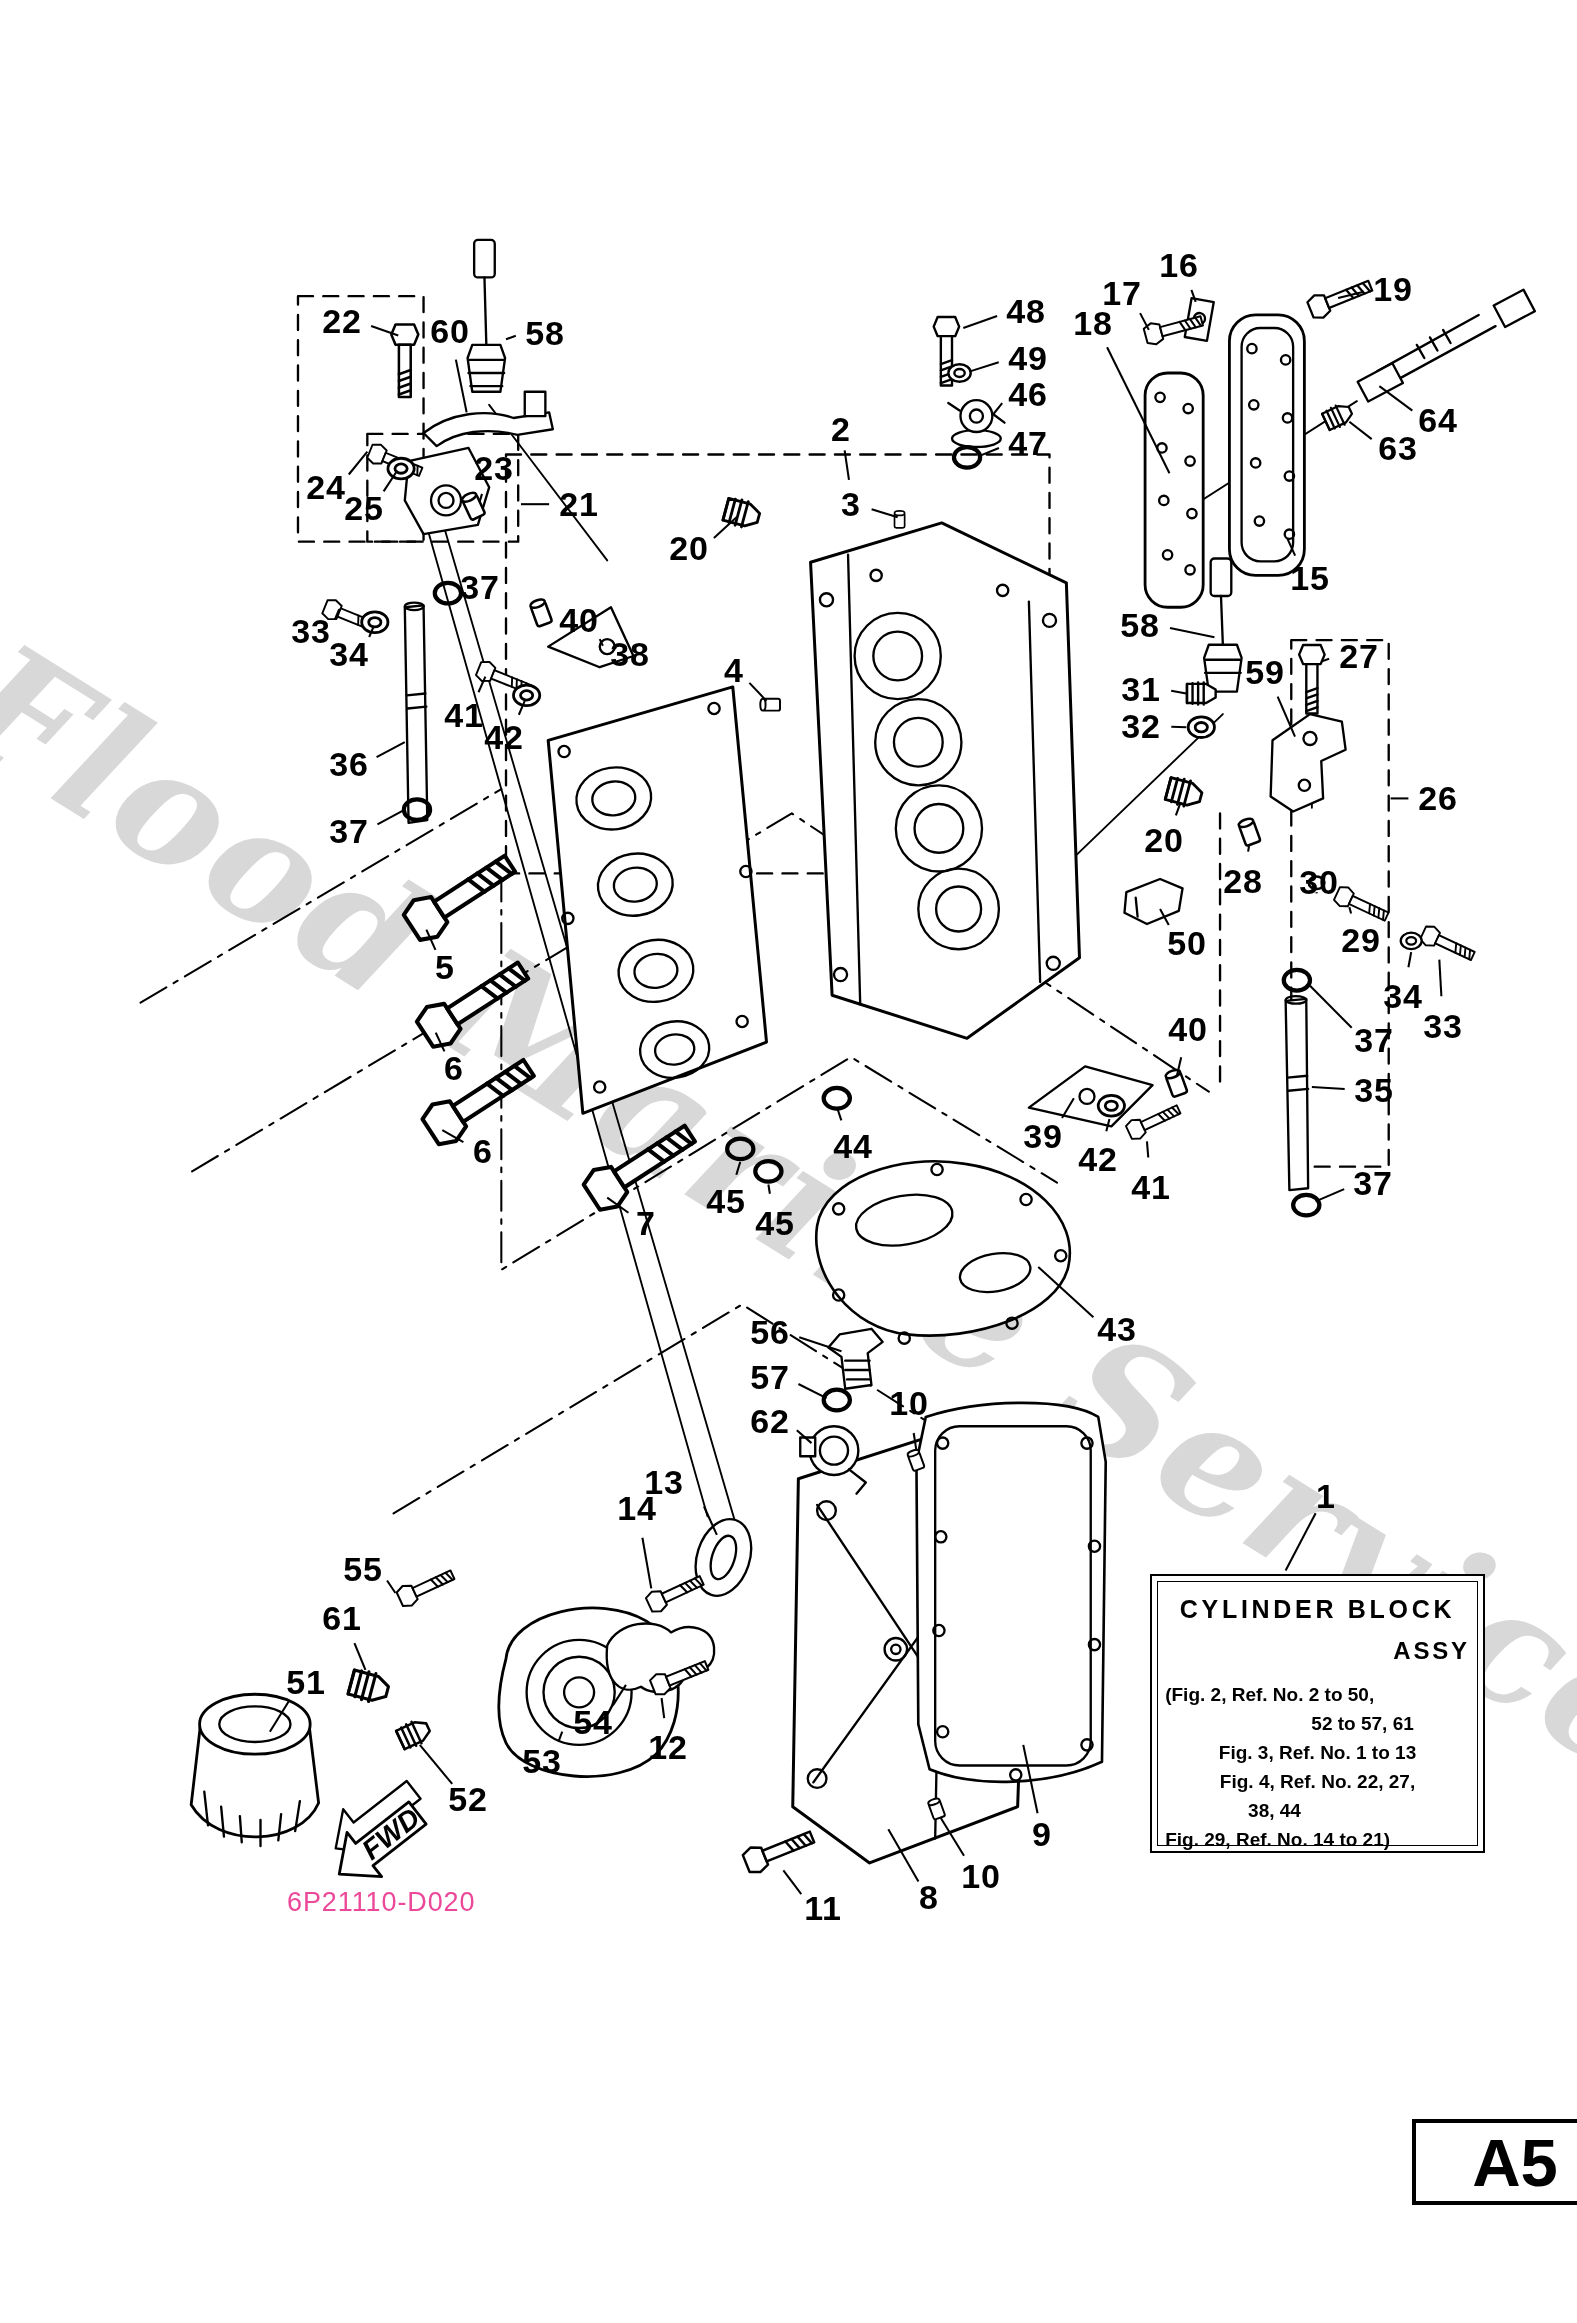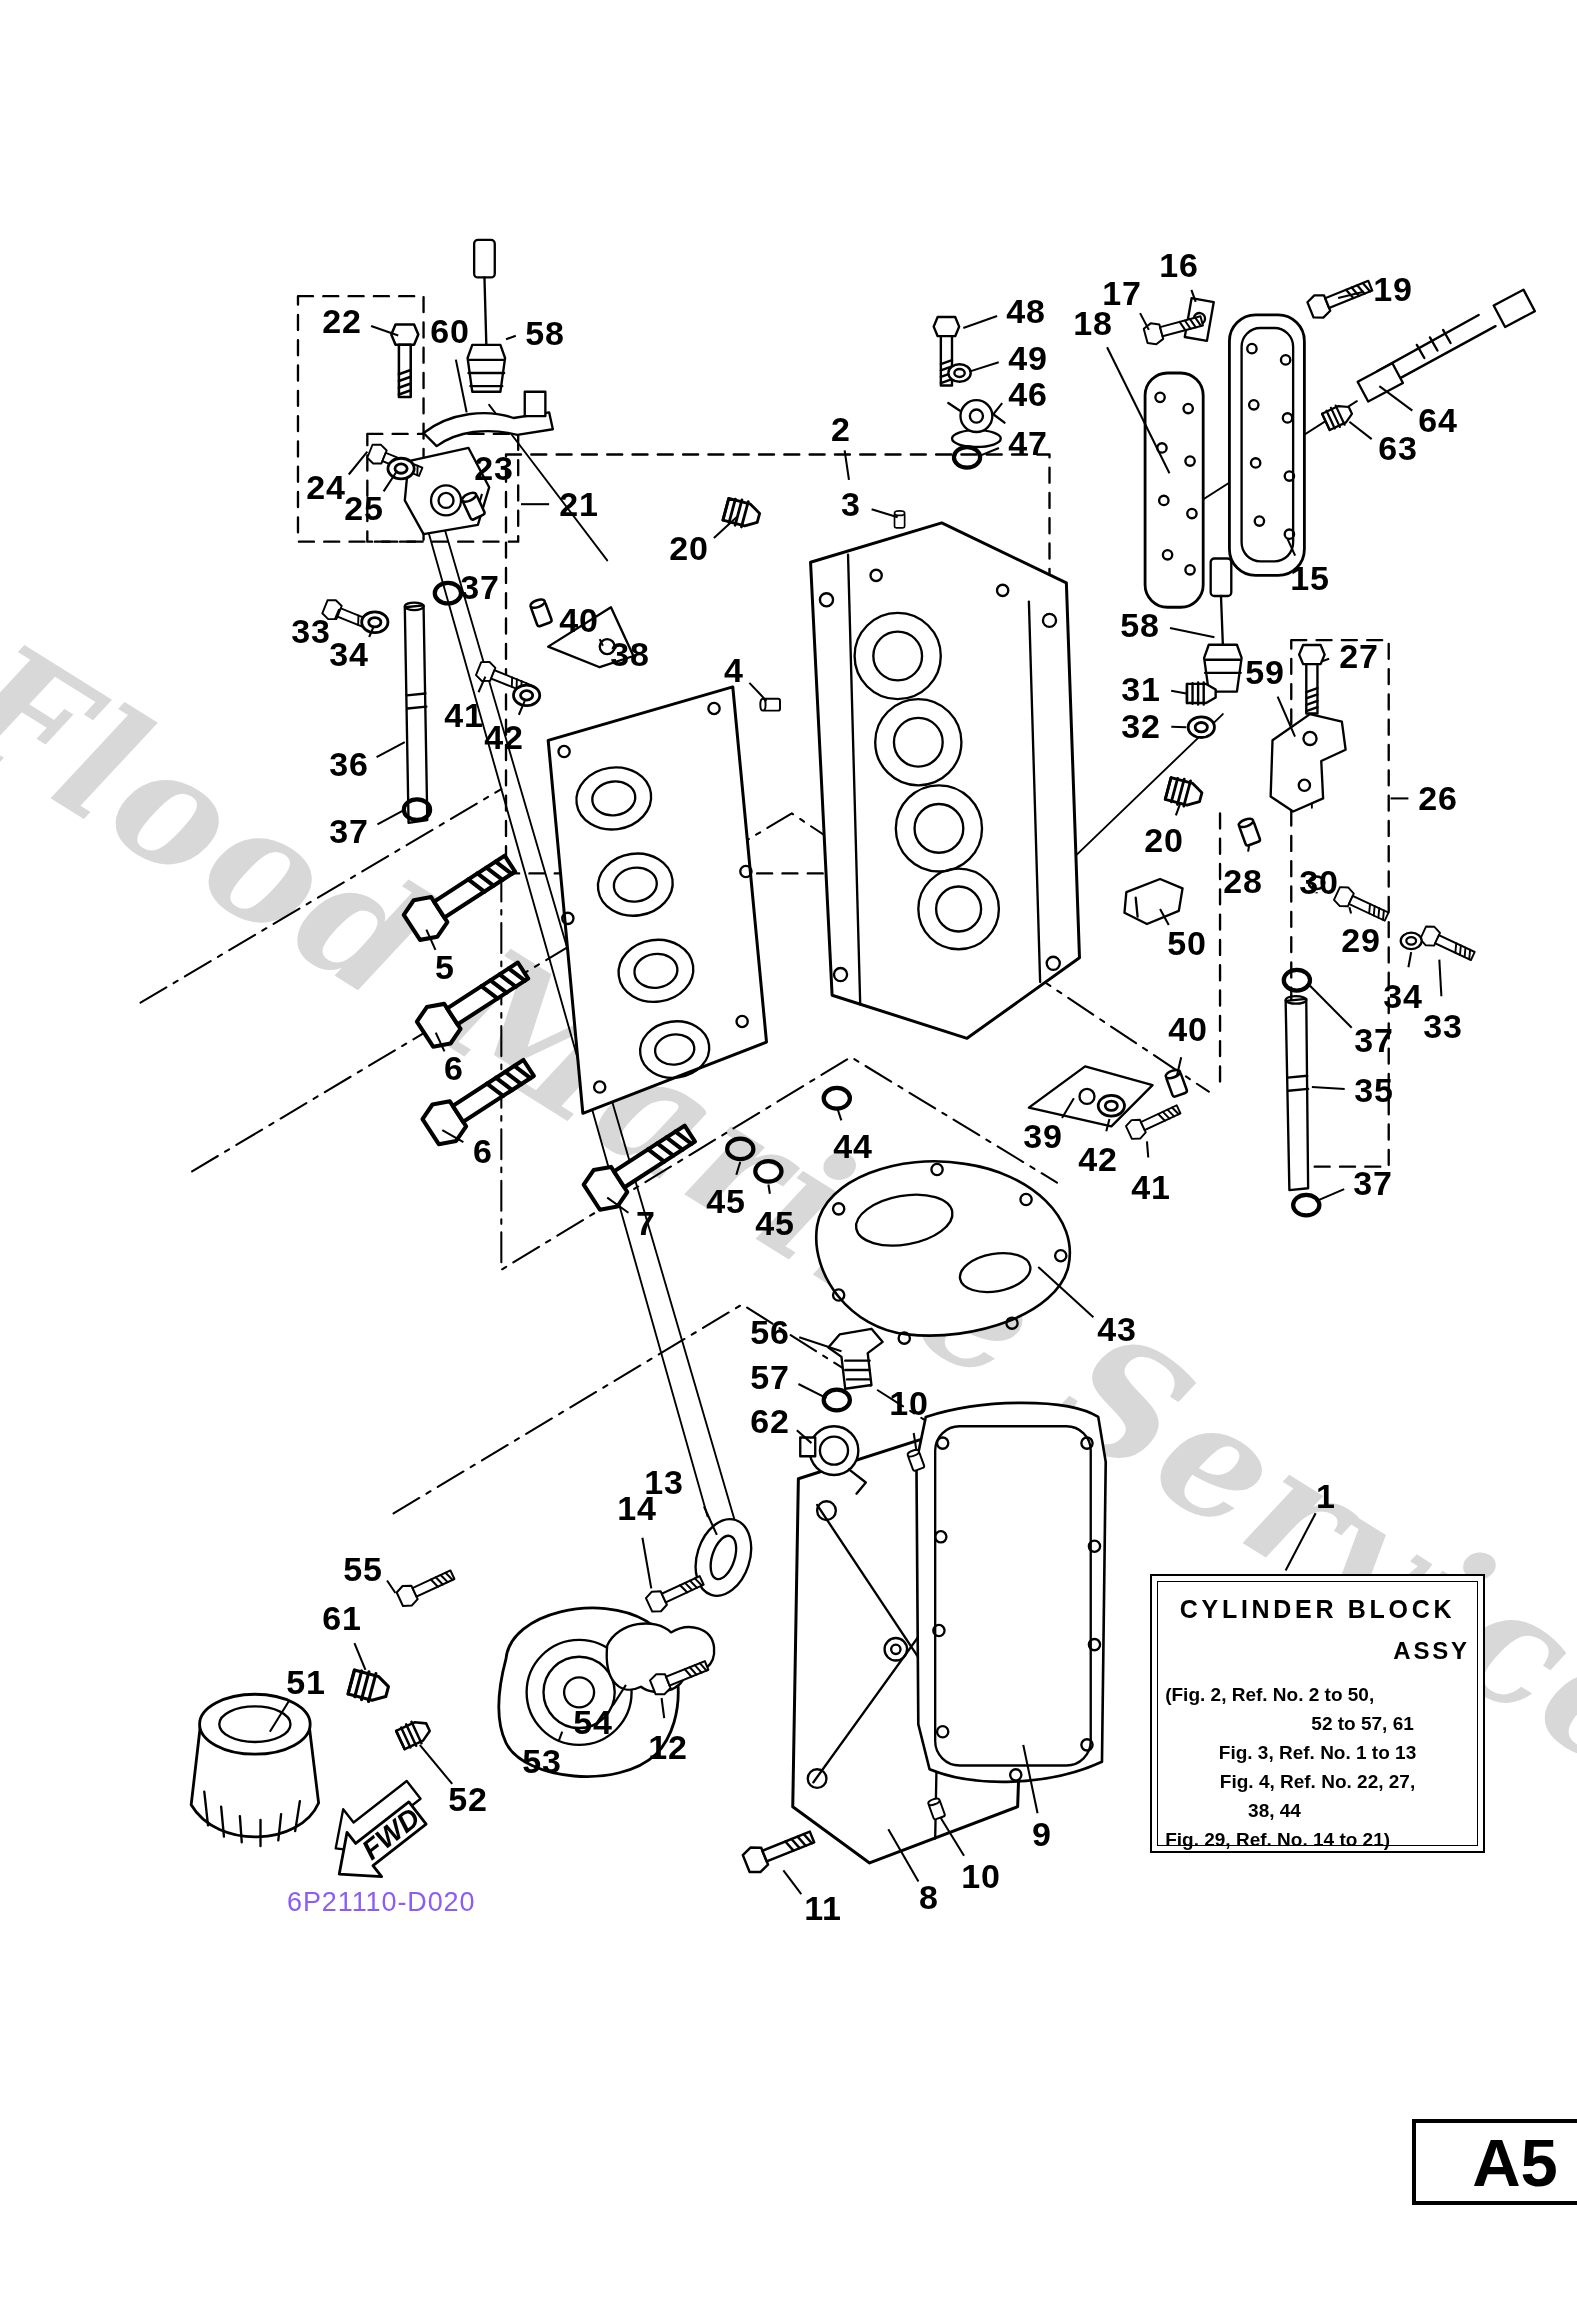--- a/index.html
+++ b/index.html
@@ -17,21 +17,21 @@
       padding:13px 7.5px 0 7.5px;box-sizing:border-box;}
   .ib-title{font-weight:700;font-size:25px;letter-spacing:3.7px;text-align:center;}
   .ib-title2{font-weight:700;font-size:24px;letter-spacing:2.8px;text-align:right;margin-top:13px;}
   .ib-lines{margin-top:15px;font-weight:700;font-size:19px;line-height:29px;}
   .ib-l0{text-align:left;}
   .ib-l1{text-align:right;padding-right:56px;}
   .ib-l2{text-align:center;}
   .ib-l3{text-align:center;}
   .ib-l4{text-align:center;padding-right:86px;}
   .ib-l5{text-align:left;}
-  #drawing-code{position:absolute;left:287px;top:1887px;font-size:27px;letter-spacing:0.9px;color:#8b5cf6;}
+  #drawing-code{position:absolute;left:287px;top:1887px;font-size:27px;letter-spacing:0.9px;color:#ec4899;}
   #page-box{position:absolute;left:1412px;top:2119px;width:206px;height:86px;border:4.7px solid #000;
       box-sizing:border-box;background:#fff;display:flex;align-items:center;justify-content:center;}
   #page-box .pl{font-weight:700;font-size:67px;letter-spacing:0px;color:#000;}
 </style>
 </head>
 <body>
 
 <div id="watermark">Flood Marine Services</div>
 
 <svg id="art" class="layer" width="1578" height="2324" viewBox="0 0 1684 2480">

